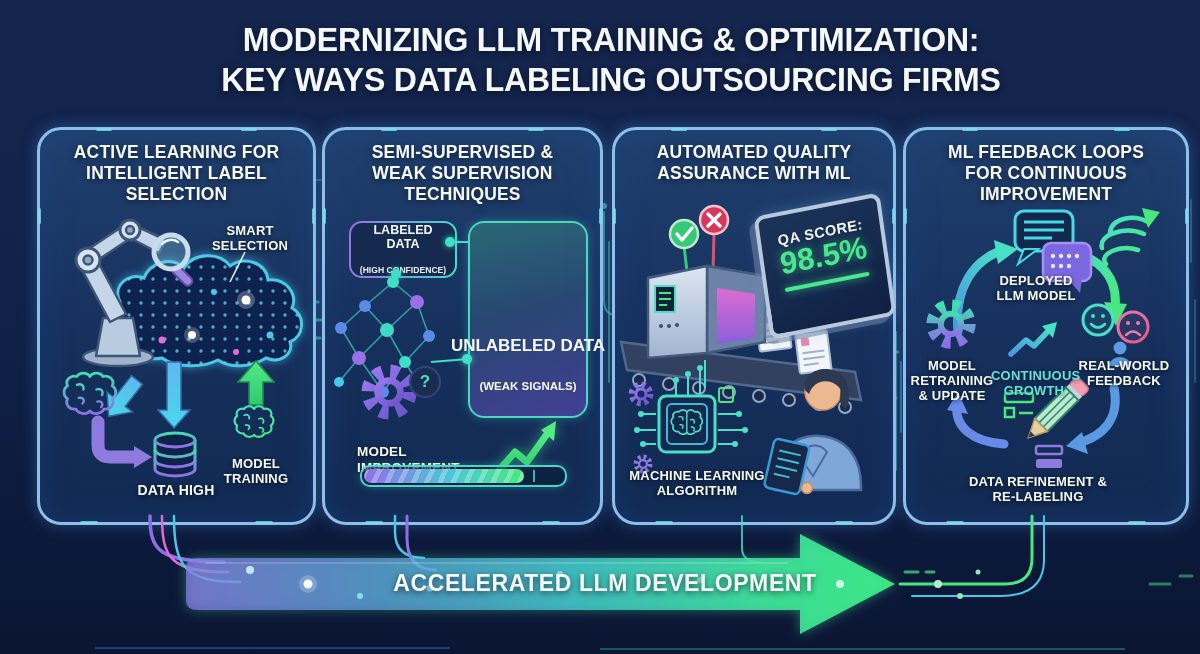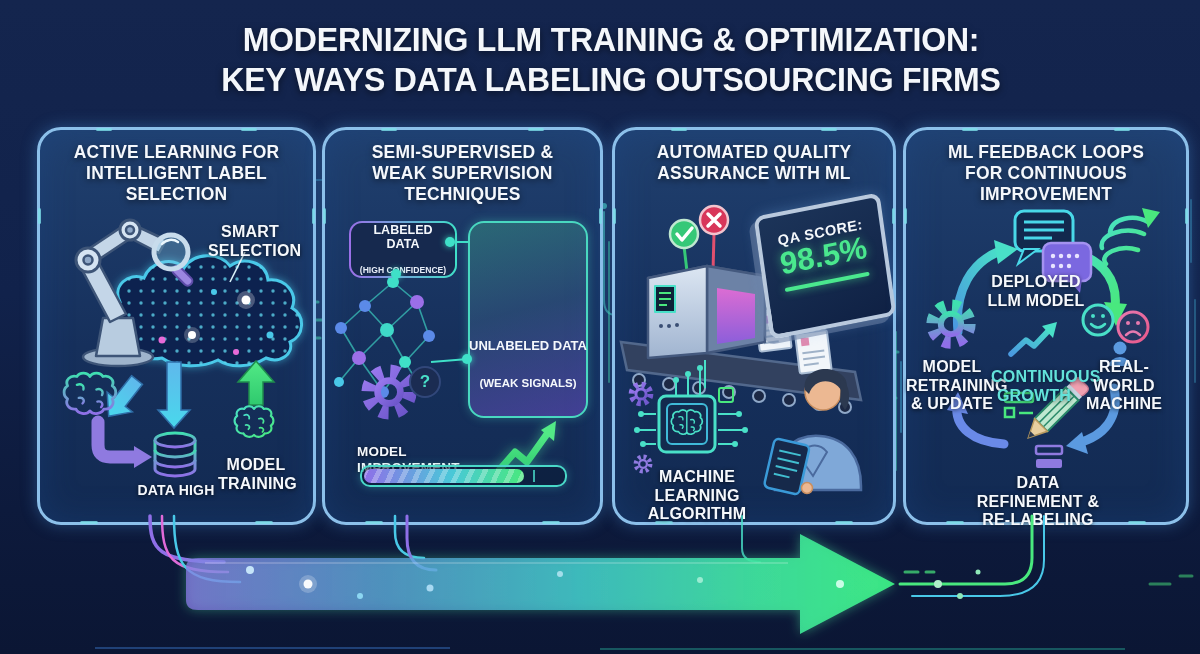--- a/index.html
+++ b/index.html
@@ -14,35 +14,35 @@
   .hdr .t{font-size:33px;font-weight:800;letter-spacing:-.2px;line-height:1.22;transform:scaleX(.97);
     text-shadow:0 2px 8px rgba(0,0,0,.55);}
   .panel{position:absolute;top:127px;height:392px;z-index:2;border:3px solid #8cc0ea;border-radius:24px;
     background:linear-gradient(180deg,#20406f 0%,#16305c 55%,#122a52 100%);
     box-shadow:0 0 16px rgba(80,160,235,.35), inset 0 0 34px rgba(30,80,150,.30);}
   .panel-title{position:absolute;top:12px;left:0;right:0;margin:0;text-align:center;z-index:2;
     font-size:18px;font-weight:800;color:#f5f8fc;line-height:1.18;padding:0 24px;
     letter-spacing:.2px;transform:scaleX(.97);text-shadow:0 2px 6px rgba(0,0,0,.55);}
   .illus{position:absolute;inset:0;width:100%;height:100%;z-index:1;}
   .lbl{position:absolute;z-index:3;font-weight:800;color:#f5f8fc;text-align:center;line-height:1.16;
-    font-size:16px;letter-spacing:.2px;text-shadow:0 1px 4px rgba(0,0,0,.7);}
+    font-size:13px;letter-spacing:.2px;text-shadow:0 1px 4px rgba(0,0,0,.7);}
   .lbl-teal{color:#63e2da;text-shadow:0 1px 4px rgba(0,20,30,.7);}
   .tick{position:absolute;background:#7de0ea;border-radius:2px;opacity:.8;z-index:2;}
   .dot{position:absolute;width:10px;height:10px;border-radius:50%;background:#3fe0c8;z-index:4;
     box-shadow:0 0 6px rgba(63,224,200,.9);}
   .box-labeled{position:absolute;left:24px;top:91px;width:104px;height:53px;z-index:3;border-radius:13px;
     border:2.5px solid transparent;
     background:linear-gradient(#16294e,#16294e) padding-box,linear-gradient(90deg,#9b6fe8,#3fe0c8) border-box;
     display:flex;flex-direction:column;align-items:center;justify-content:center;}
   .box-labeled .l1{font-size:12.5px;font-weight:800;color:#f5f8fc;line-height:1.1;width:78px;text-align:center;}
   .box-labeled .l2{font-size:8.6px;font-weight:800;color:#e8eef8;margin-top:14px;white-space:nowrap;}
   .box-unlabeled{position:absolute;left:143px;top:91px;width:120px;height:197px;z-index:3;border-radius:16px;
     border:2px solid #49d8c0;background:linear-gradient(165deg,rgba(54,142,130,.55),rgba(70,110,150,.35) 45%,rgba(104,78,198,.55));
     box-shadow:0 0 10px rgba(73,216,192,.35);display:flex;flex-direction:column;align-items:center;justify-content:center;padding-top:88px;box-sizing:border-box;}
-  .box-unlabeled .l1{font-size:13px;font-weight:800;color:#f5f8fc;white-space:nowrap;}
+  .box-unlabeled .l1{font-size:17px;font-weight:800;color:#f5f8fc;white-space:nowrap;}
   .box-unlabeled .l2{font-size:11.5px;font-weight:800;color:#f5f8fc;white-space:nowrap;margin-top:24px;}
   .qbadge{position:absolute;left:84px;top:236px;width:28px;height:28px;border-radius:50%;z-index:3;
     background:#1b2c52;border:2px solid #31477a;color:#49e0c8;font-size:17px;font-weight:800;
     display:flex;align-items:center;justify-content:center;}
   .pbar{position:absolute;left:35px;top:335px;width:203px;height:18px;z-index:3;border-radius:10px;
     border:2px solid #49d8c8;background:rgba(10,26,54,.6);box-shadow:0 0 8px rgba(73,216,200,.35);}
   .pbar .fill{position:absolute;left:2px;top:2px;bottom:2px;width:79%;border-radius:8px;
     background:repeating-linear-gradient(115deg,rgba(255,255,255,.28) 0 5px,rgba(255,255,255,0) 5px 12px),
       linear-gradient(90deg,#8f6fe8,#49c8d8 55%,#49e87e);}
   .pbar .tickmark{position:absolute;left:84%;top:3px;bottom:3px;width:2px;background:#49d8c8;opacity:.8;}
@@ -506,21 +506,21 @@
         <g>
           <rect x="130" y="316" width="26" height="8" rx="2" fill="none" stroke="#8f7ae0" stroke-width="2.5"></rect>
           <rect x="130" y="329" width="26" height="9" rx="2" fill="#8f7ae0"></rect>
         </g>
       </g>
     </svg>
 
     <div class="lbl" style="left:78px;top:143px;width:104px">DEPLOYED LLM MODEL</div>
     <div class="lbl" style="left:0px;top:228px;width:92px">MODEL RETRAINING &amp; UPDATE</div>
     <div class="lbl lbl-teal" style="left:85px;top:238px;width:86px">CONTINUOUS GROWTH</div>
-    <div class="lbl" style="left:168px;top:228px;width:100px">REAL-WORLD MACHINE</div>
+    <div class="lbl" style="left:168px;top:228px;width:100px">REAL-WORLD FEEDBACK</div>
     <div class="lbl" style="left:58px;top:344px;width:148px">DATA REFINEMENT &amp; RE-LABELING</div>
   </section>
 
   <svg class="flow-layer" width="1200" height="166" viewBox="0 0 1200 166">
 
     <g fill="none" stroke-linecap="round">
       <path d="M150 28 C150 62 158 74 224 74" stroke="#8f6fe8" stroke-width="3.5"></path>
       <path d="M162 28 C162 70 170 84 228 84" stroke="#e06ad8" stroke-width="2.5"></path>
       <path d="M174 28 C174 78 184 94 240 94" stroke="#49c8e8" stroke-width="2.5"></path>
       <path d="M395 28 L395 44 Q395 70 424 70" stroke="#49c8e8" stroke-width="2.5"></path>
@@ -554,14 +554,15 @@
       <circle cx="938" cy="96" r="4" fill="#aef0c8"></circle>
       <circle cx="960" cy="108" r="3" fill="#8fe8b8"></circle>
       <circle cx="978" cy="84" r="2.5" fill="#8fe8b8"></circle>
     </g>
 
     <g>
       <path d="M95 160 H450" stroke="#3a77c8" stroke-width="2" opacity=".45"></path>
       <path d="M600 161 H1125" stroke="#2ab8a0" stroke-width="2" opacity=".4"></path>
     </g>
   </svg>
+  <div class="flow-label">ACCELERATED LLM DEVELOPMENT</div>
 
 </div>
 
 </body></html>

